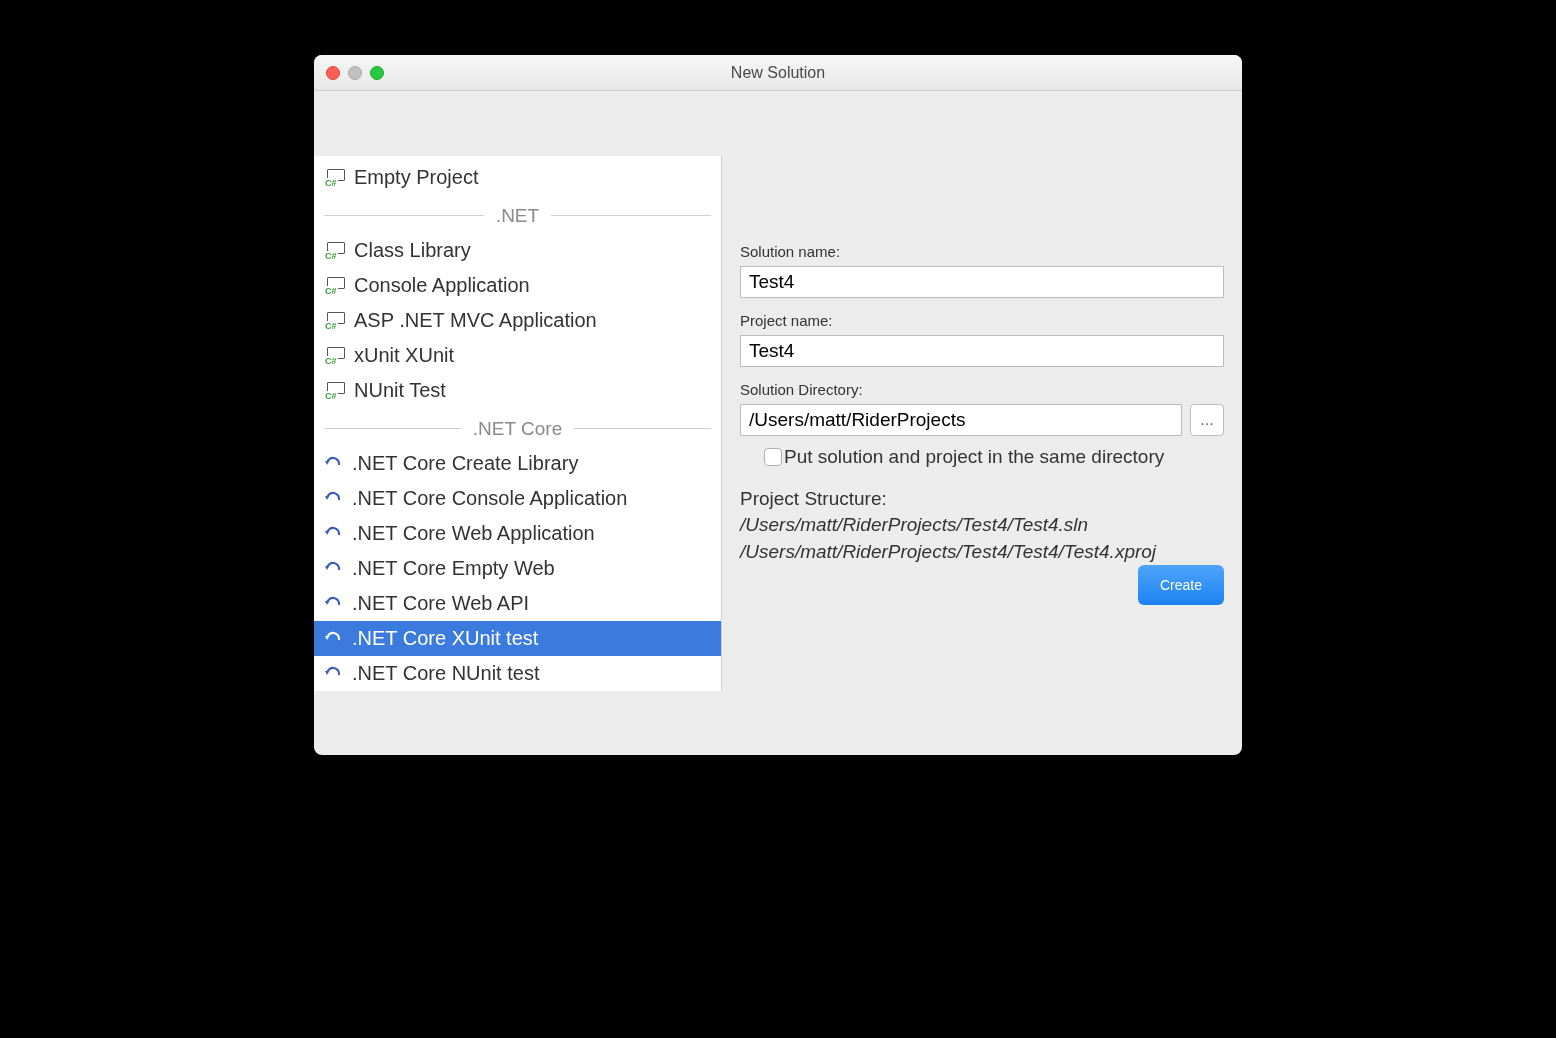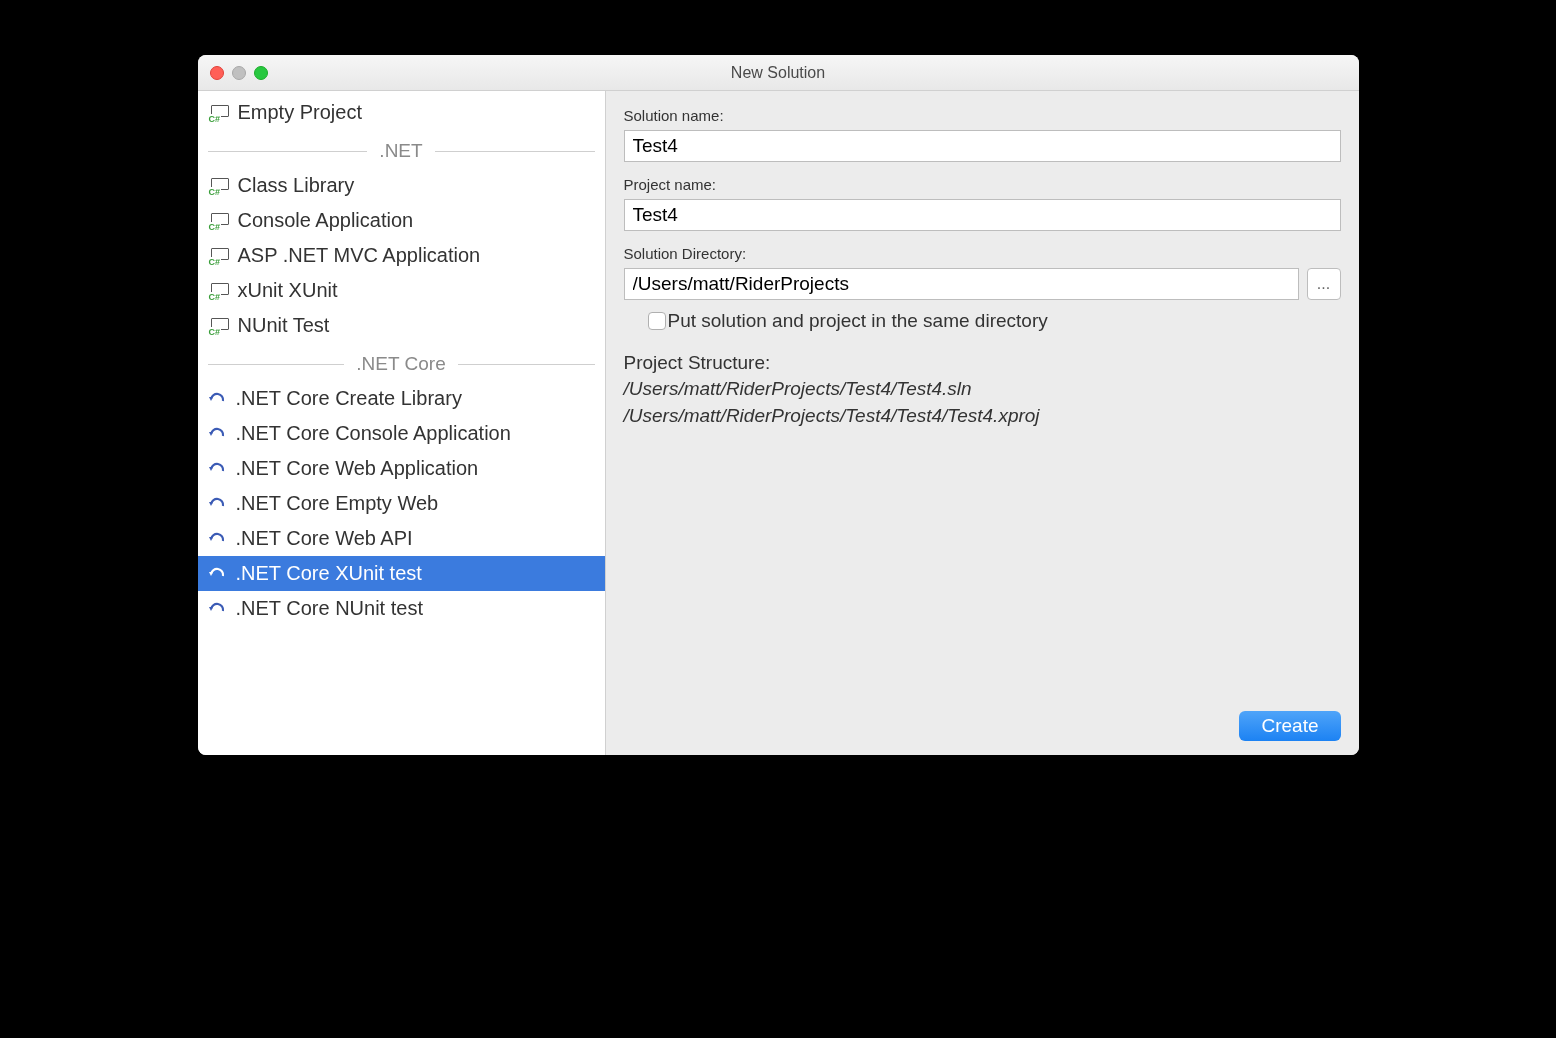--- a/index.html
+++ b/index.html
@@ -7,21 +7,21 @@
       background: #000;
       width: 1556px;
       height: 1038px;
       font-family: -apple-system, BlinkMacSystemFont, "Helvetica Neue", sans-serif;
       display: flex;
       align-items: flex-start;
       justify-content: center;
       padding-top: 55px;
     }
     .window {
-      width: 1161px;
+      width: 928px;
       height: 700px;
       background: #ececec;
       border-radius: 8px;
       box-shadow: 0 20px 60px rgba(0,0,0,0.5);
       display: flex;
       flex-direction: column;
       overflow: hidden;
     }
     .titlebar {
       height: 36px;
@@ -48,20 +48,21 @@
       position: absolute;
       left: 0; right: 0;
       text-align: center;
       font-size: 16px;
       color: #4a4a4a;
       pointer-events: none;
     }
     .body {
       flex: 1;
       display: flex;
+      align-items: center;
     }
     .sidebar {
       width: 408px;
       background: #fff;
       border-right: 1px solid #d0d0d0;
       overflow-y: auto;
       padding-top: 4px;
     }
     .section-header {
       display: flex;
@@ -206,22 +207,22 @@
     .footer {
       margin-top: auto;
       display: flex;
       justify-content: flex-end;
     }
     .create-btn {
       background: linear-gradient(#4fa4f9, #1c82f3);
       color: #fff;
       border: none;
       border-radius: 6px;
-      padding: 4px 22px;
-      font-size: 19px;
+      padding: 12px 22px;
+      font-size: 14px;
       cursor: pointer;
     }
   </style>
 </head>
 <body>
 
 <div class="window">
   <div class="titlebar">
     <div class="traffic-lights">
       <div class="light red"></div>

